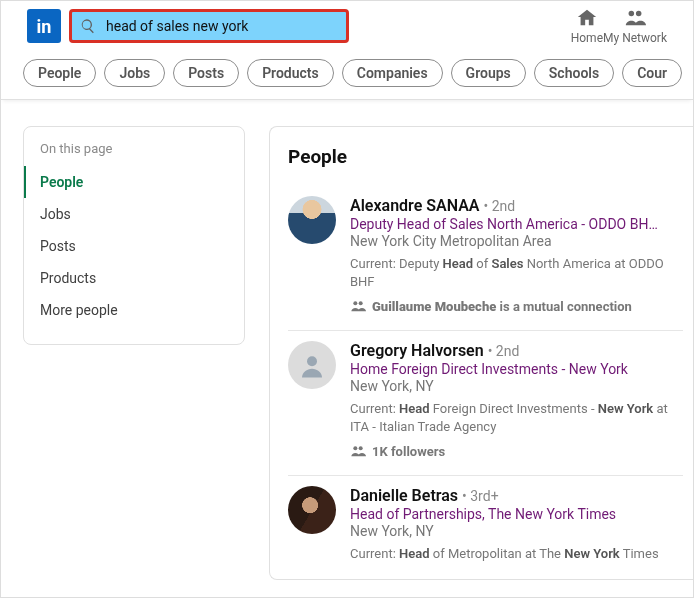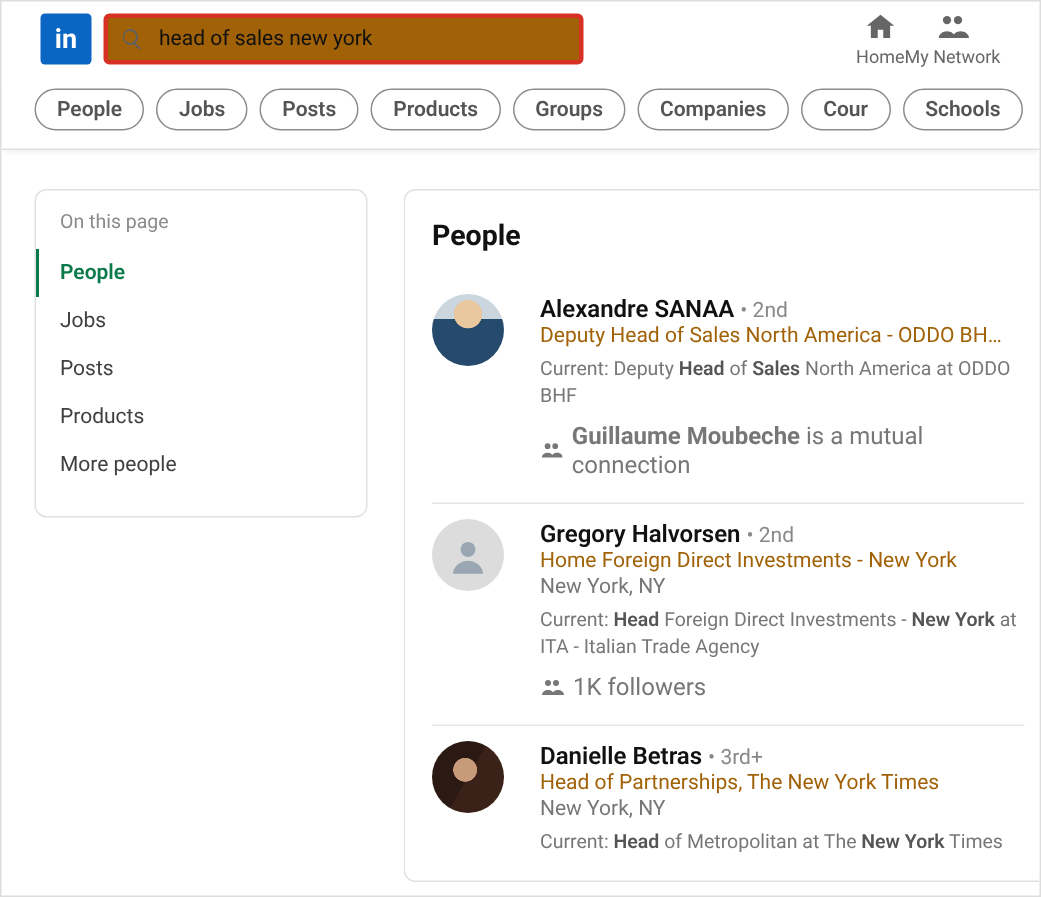--- a/index.html
+++ b/index.html
@@ -1,47 +1,47 @@
 <!DOCTYPE html>
 <html><head>
 <meta charset="utf-8">
 <style>
 * { margin:0; padding:0; box-sizing:border-box; font-family:-apple-system,BlinkMacSystemFont,"Segoe UI",Roboto,sans-serif; }
 body { background:#fff; width:694px; height:598px; overflow:hidden; position:relative; border:1px solid #ddd; }
 .topbar { display:flex; align-items:center; padding:6px 26px 8px 26px; gap:8px; }
 .logo { width:34px; height:34px; background:#0a66c2; border-radius:3px; display:flex; align-items:center; justify-content:center; color:#fff; font-weight:700; font-size:18px; }
-.search-wrap { position:relative; display:flex; align-items:center; width:320px; height:34px; background:#a16207; border-radius:4px; padding:0 8px 0 34px; border:3px solid #d93025; }
+.search-wrap { position:relative; display:flex; align-items:center; width:280px; height:34px; background:#7dd3fc; border-radius:4px; padding:0 8px 0 34px; border:3px solid #d93025; }
 .search-icon-svg { position:absolute; left:8px; top:50%; transform:translateY(-50%); width:16px; height:16px; fill:#606060; }
 .search-input { border:none; background:transparent; font-size:14px; width:100%; outline:none; color:#111; }
 .topnav { margin-left:auto; display:flex; }
 .navitem { display:flex; flex-direction:column; align-items:center; gap:2px; color:#666; font-size:12px; }
 .navitem svg { width:22px; height:22px; fill:#666; }
 .filter-row { display:flex; gap:8px; padding:6px 22px 12px 22px; border-bottom:1px solid #e0e0e0; box-shadow:0 3px 4px -2px rgba(0,0,0,0.08); overflow:hidden; }
 .pill { border:1px solid #8c8c8c; background:#fff; border-radius:18px; padding:5px 14px; font-size:14px; color:#555; white-space:nowrap; cursor:pointer; font-weight:600; }
 .content { display:flex; gap:24px; padding:26px 0 0 22px; }
 .sidebar { width:222px; background:#fff; border:1px solid #e0e0e0; border-radius:8px; padding:14px 0 18px 0; height:fit-content; }
 .side-title { font-size:13px; color:#8a8a8a; padding:0 16px 10px 16px; }
 .side-link { padding:8px 16px; font-size:14px; color:#404040; cursor:pointer; }
 .side-link.active { color:#0a7a4b; font-weight:600; border-left:2px solid #0a7a4b; padding-left:14px; }
 .main { flex:1; background:#fff; border:1px solid #e0e0e0; border-radius:8px 0 0 8px; padding:18px 10px 0 18px; border-right:none; }
 .main h2 { font-size:19px; font-weight:700; color:#111; margin-bottom:18px; }
-.row { display:flex; gap:24px; padding:10px 0 16px 0; border-bottom:1px solid #e6e6e6; }
+.row { display:flex; gap:14px; padding:10px 0 16px 0; border-bottom:1px solid #e6e6e6; }
 .row:last-child { border-bottom:none; }
 .avatar { width:48px; height:48px; border-radius:50%; flex-shrink:0; }
 .avatar.ph { background:#dcdcdc; display:flex; align-items:center; justify-content:center; }
 .avatar.ph svg { width:30px; height:30px; fill:#9aa7b3; }
 .info { flex:1; min-width:0; }
 .nameline { font-size:16px; color:#111; }
 .nameline b { font-weight:600; }
 .degree { color:#888; font-weight:400; font-size:14px; }
-.headline { font-size:14px; color:#a16207; margin-top:1px; white-space:nowrap; overflow:hidden; text-overflow:ellipsis; }
+.headline { font-size:14px; color:#701a75; margin-top:1px; white-space:nowrap; overflow:hidden; text-overflow:ellipsis; }
 .location { font-size:14px; color:#777; margin-top:1px; }
 .current { font-size:13px; color:#777; margin-top:6px; line-height:1.35; }
 .current b { color:#555; font-weight:600; }
-.follow { display:flex; align-items:center; gap:6px; font-size:16px; color:#777; margin-top:8px; }
+.follow { display:flex; align-items:center; gap:6px; font-size:13px; color:#777; margin-top:8px;font-weight:bold; }
 .follow svg { width:16px; height:16px; fill:#777; }
 .underline-red { border-bottom:2px solid #d93025; padding-bottom:1px; }
 .avatar.img1 { background:radial-gradient(circle at 50% 28%, #e9c79f 0 22%, transparent 23%), linear-gradient(#ccd6de 0 35%, #264a6e 35% 100%); }
 .avatar.img3 { background:radial-gradient(circle at 46% 40%, #c79b7a 0 20%, transparent 21%), linear-gradient(120deg,#2a1a13 0 50%,#3b2218 50% 100%); }
 </style>
 </head>
 <body>
 
 <div class="topbar">
   <div class="logo">in</div>
@@ -67,44 +67,45 @@
       <span>My Network</span>
     </div>
   </div>
 </div>
 
 <div class="filter-row">
   <button class="pill">People</button>
   <button class="pill">Jobs</button>
   <button class="pill">Posts</button>
   <button class="pill">Products</button>
+  <button class="pill">Companies</button>
   <button class="pill">Groups</button>
-  <button class="pill">Companies</button>
+  <button class="pill">Schools</button>
   <button class="pill">Cour</button>
-  <button class="pill">Schools</button>
 </div>
 
 <div class="content">
   <aside class="sidebar">
     <div class="side-title">On this page</div>
     <div class="side-link active">People</div>
     <div class="side-link">Jobs</div>
     <div class="side-link">Posts</div>
     <div class="side-link">Products</div>
     <div class="side-link">More people</div>
   </aside>
 
   <main class="main">
     <h2>People</h2>
 
     <div class="row">
       <div class="avatar img1"></div>
       <div class="info">
         <div class="nameline"><b>Alexandre SANAA</b> <span class="degree">• <span>2nd</span></span></div>
         <div class="headline"><span class="underline-red">Deputy Head of Sales</span><span> North America - ODDO BH…</span></div>
+        <div class="location">New York City Metropolitan Area</div>
         <div class="current"><span>Current: Deputy </span><b>Head</b><span> of </span><b>Sales</b><span> North America at ODDO BHF</span></div>
         <div class="follow">
           <svg viewBox="0 0 24 24">
               <circle cx="8" cy="8" r="3"></circle>
               <circle cx="16" cy="8" r="3"></circle>
               <path d="M2 20c0-3 3-5 6-5s6 2 6 5zM12 20c0-3 3-5 6-5s6 2 6 5z"></path>
             </svg>
           <span><b>Guillaume Moubeche</b><span> is a mutual connection</span></span>
         </div>
       </div>

